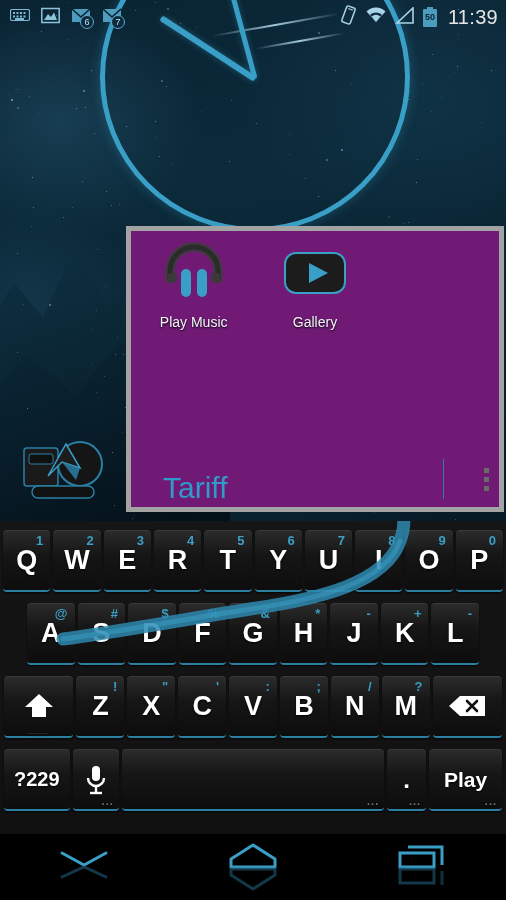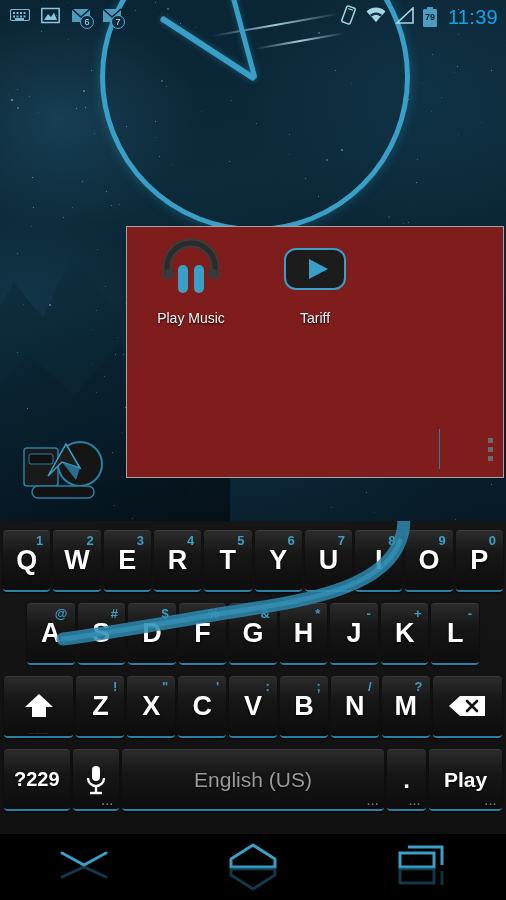--- a/index.html
+++ b/index.html
@@ -89,36 +89,36 @@
   .sb-icon { display: block; }
   .sb-badge-wrap { position: relative; width: 20px; height: 20px; }
   .sb-badge {
     position: absolute; right: -3px; bottom: -2px;
     width: 14px; height: 14px; border-radius: 50%;
     background: #0c2b3c; border: 1px solid #5aa9cc;
     color: #bfe0f0; font-size: 9px; line-height: 12px; text-align: center;
     font-family: "Liberation Sans", sans-serif;
   }
   .sb-clock {
-    font-size: 20px; color: #0ea5e9; letter-spacing: 0.3px;
+    font-size: 20px; color: #e5e5e5; letter-spacing: 0.3px;
     font-family: "Liberation Sans", sans-serif; margin-left: 2px;
   }
   .battery-num {
     position: absolute; left: 0; top: 0; width: 100%;
     text-align: center; font-size: 9px; line-height: 20px;
     color: #07222f; font-weight: bold;
   }
 
   
   .app-panel {
     position: absolute;
     left: 126px; top: 226px;
-    width: 378px; height: 252px;
-    background: #7f1d1d;
-    border: 1px solid #a3a3a3;
+    width: 378px; height: 286px;
+    background: #701a75;
+    border: 5px solid #a3a3a3;
     z-index: 20;
   }
   .app-grid {
     display: grid;
     grid-template-columns: repeat(3, 1fr);
     padding: 8px 2px 0 2px;
   }
   .app-cell {
     display: flex; flex-direction: column;
     align-items: center; justify-content: flex-start;
@@ -420,26 +420,27 @@
 
 
 
       <div class="app-cell">
         <div class="app-icon">
           <svg width="68" height="68" viewBox="0 0 68 68">
             <rect x="4" y="14" width="60" height="40" rx="11" fill="#1c1c1c" stroke="#3a9fc7" stroke-width="2"></rect>
             <path d="M28 24 L47 34 L28 44 Z" fill="#3a9fc7"></path>
           </svg>
         </div>
-        <div class="app-label">Tariff</div>
+        <div class="app-label">Gallery</div>
       </div>
 
       <div class="app-cell empty"></div>
     </div>
 
+    <div class="word-preview">Tariff</div>
     <div class="preview-caret"></div>
 
     <div class="overflow-dots">
       <i></i>
         <i></i>
         <i></i>
     </div>
   </div>
 
   <div class="statusbar">
@@ -501,21 +502,21 @@
       <span class="sb-icon">
         <svg width="19" height="17" viewBox="0 0 19 17">
           <path d="M18 1 L18 16 L2 16 Z" fill="none" stroke="#a8d4e8" stroke-width="1.6"></path>
         </svg>
       </span>
       <span class="sb-badge-wrap" style="width:16px;height:21px;">
         <svg width="16" height="21" viewBox="0 0 16 21">
           <rect x="5" y="0" width="6" height="2" fill="#4e9cbd"></rect>
           <rect x="1" y="2" width="14" height="18" rx="1" fill="#4e9cbd"></rect>
         </svg>
-        <span class="battery-num">79</span>
+        <span class="battery-num">50</span>
       </span>
       <span class="sb-clock">11:39</span>
     </div>
   </div>
 
   <div class="keyboard">
 
     <div class="kb-row r1" id="row1">
         <div class="key">
           <span class="alt">1</span>
@@ -641,21 +642,20 @@
       <div class="key mic fn">
         <svg width="22" height="32" viewBox="0 0 22 32">
           <rect x="7" y="2" width="8" height="15" rx="4" fill="#ffffff"></rect>
           <path d="M3 14 A8 8 0 0 0 19 14" fill="none" stroke="#ffffff" stroke-width="2.4"></path>
           <line x1="11" y1="22" x2="11" y2="29" stroke="#ffffff" stroke-width="2.4"></line>
           <line x1="5" y1="29" x2="17" y2="29" stroke="#ffffff" stroke-width="2.4"></line>
         </svg>
         <span class="sub3">...</span>
       </div>
       <div class="key space">
-        <span>English (US)</span>
         <span class="sub3">...</span>
       </div>
       <div class="key period">
         <span>.</span>
         <span class="sub3">...</span>
       </div>
       <div class="key done">
         <span>Play</span>
         <span class="sub3">...</span>
       </div>

